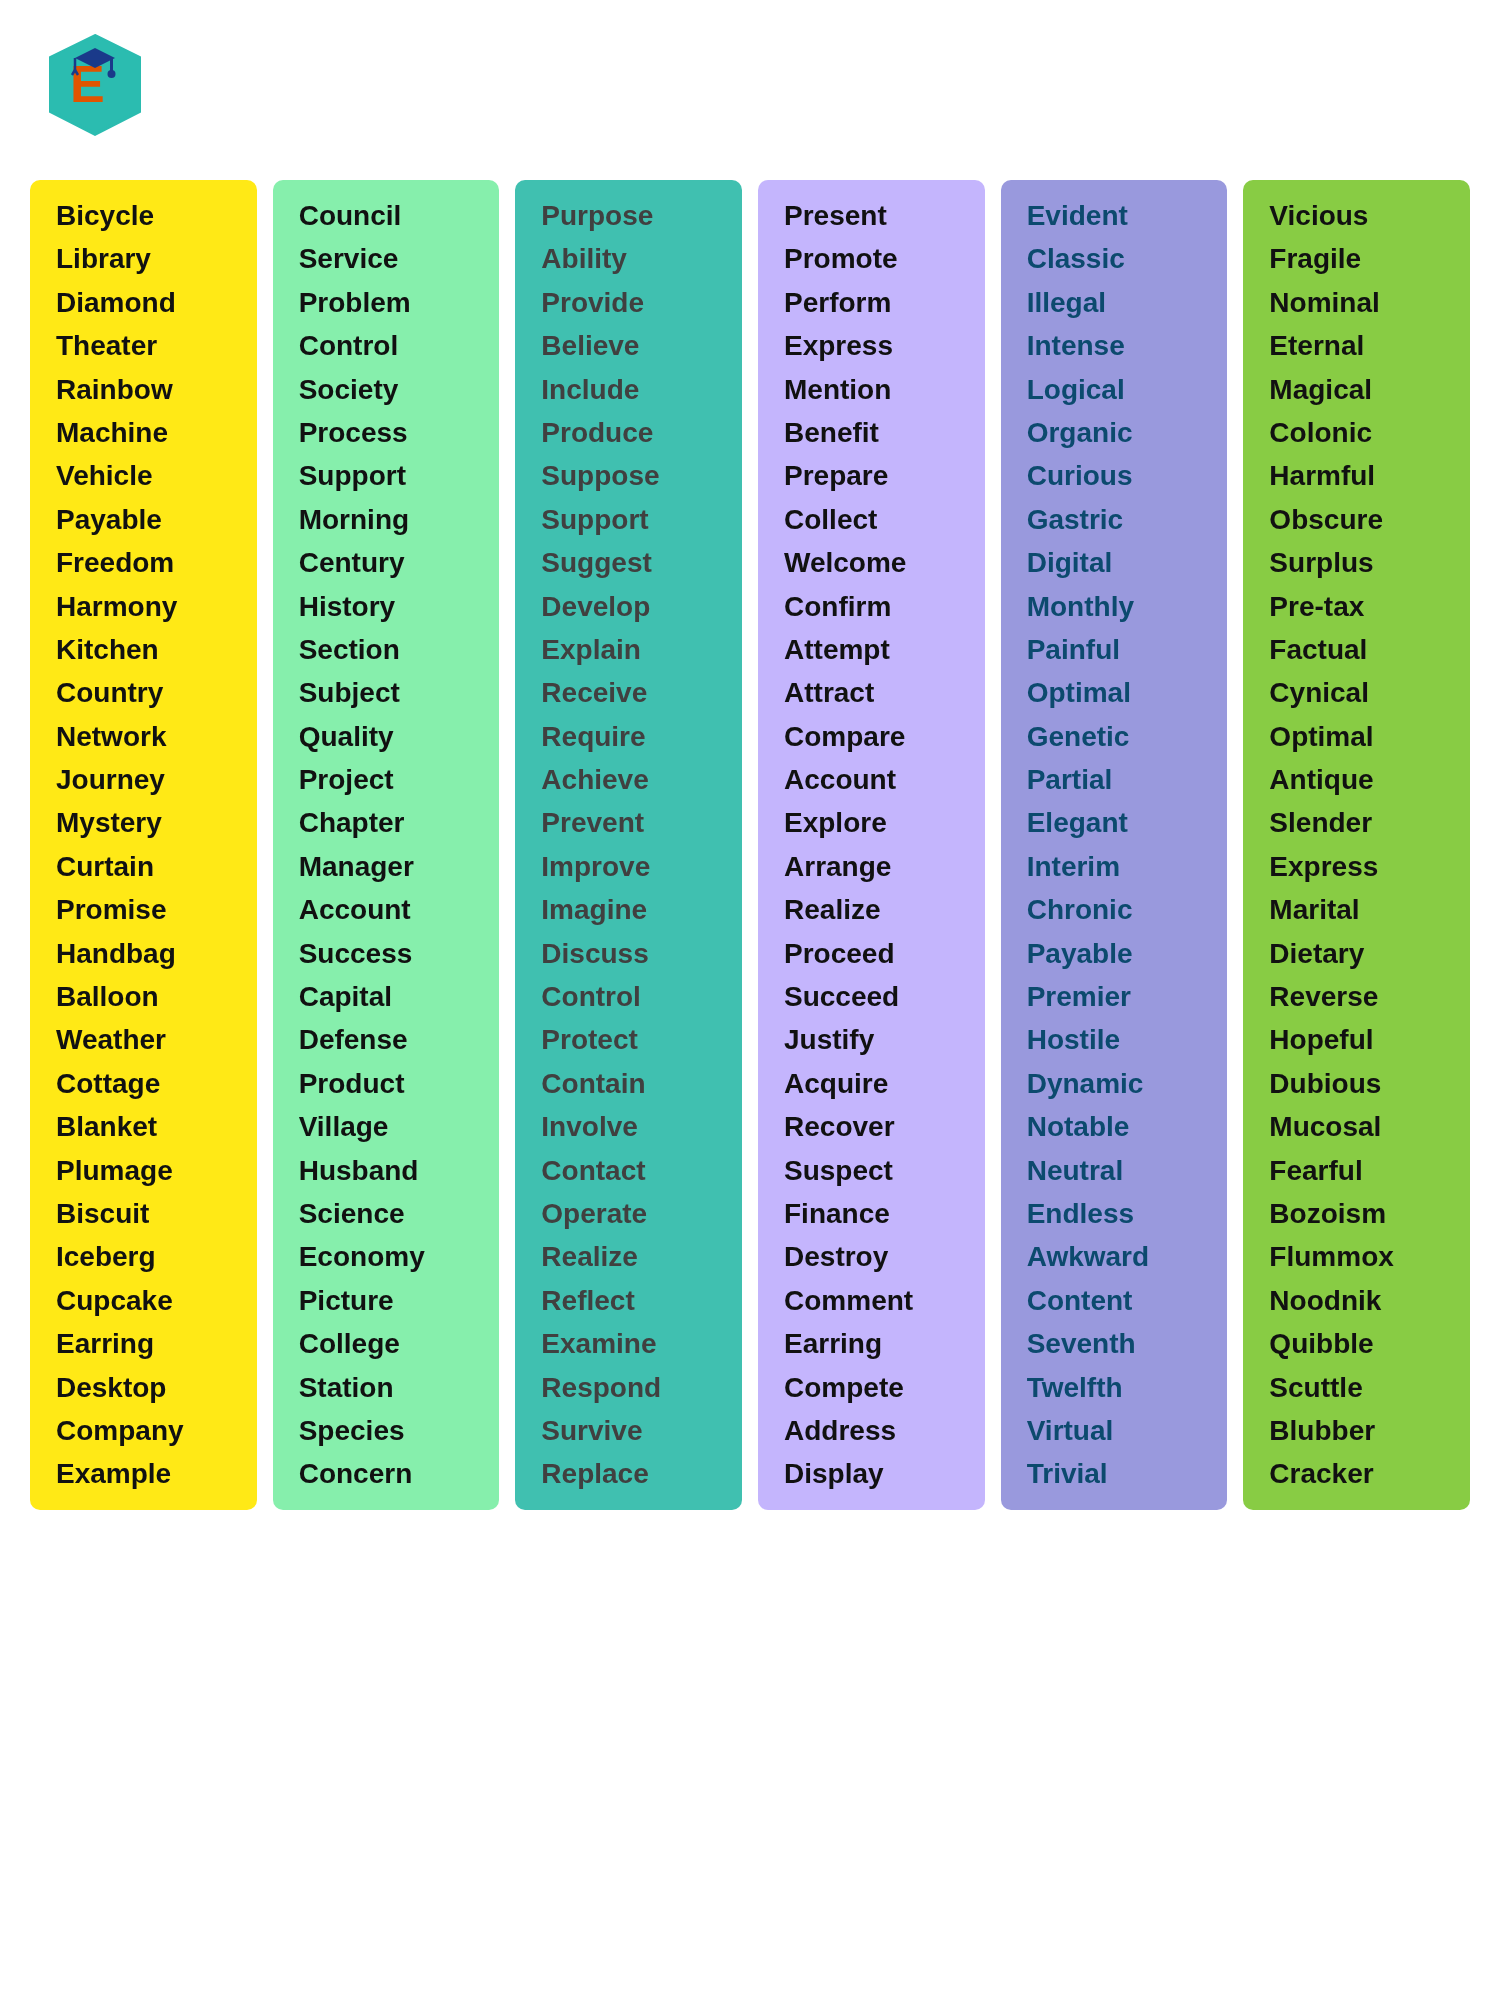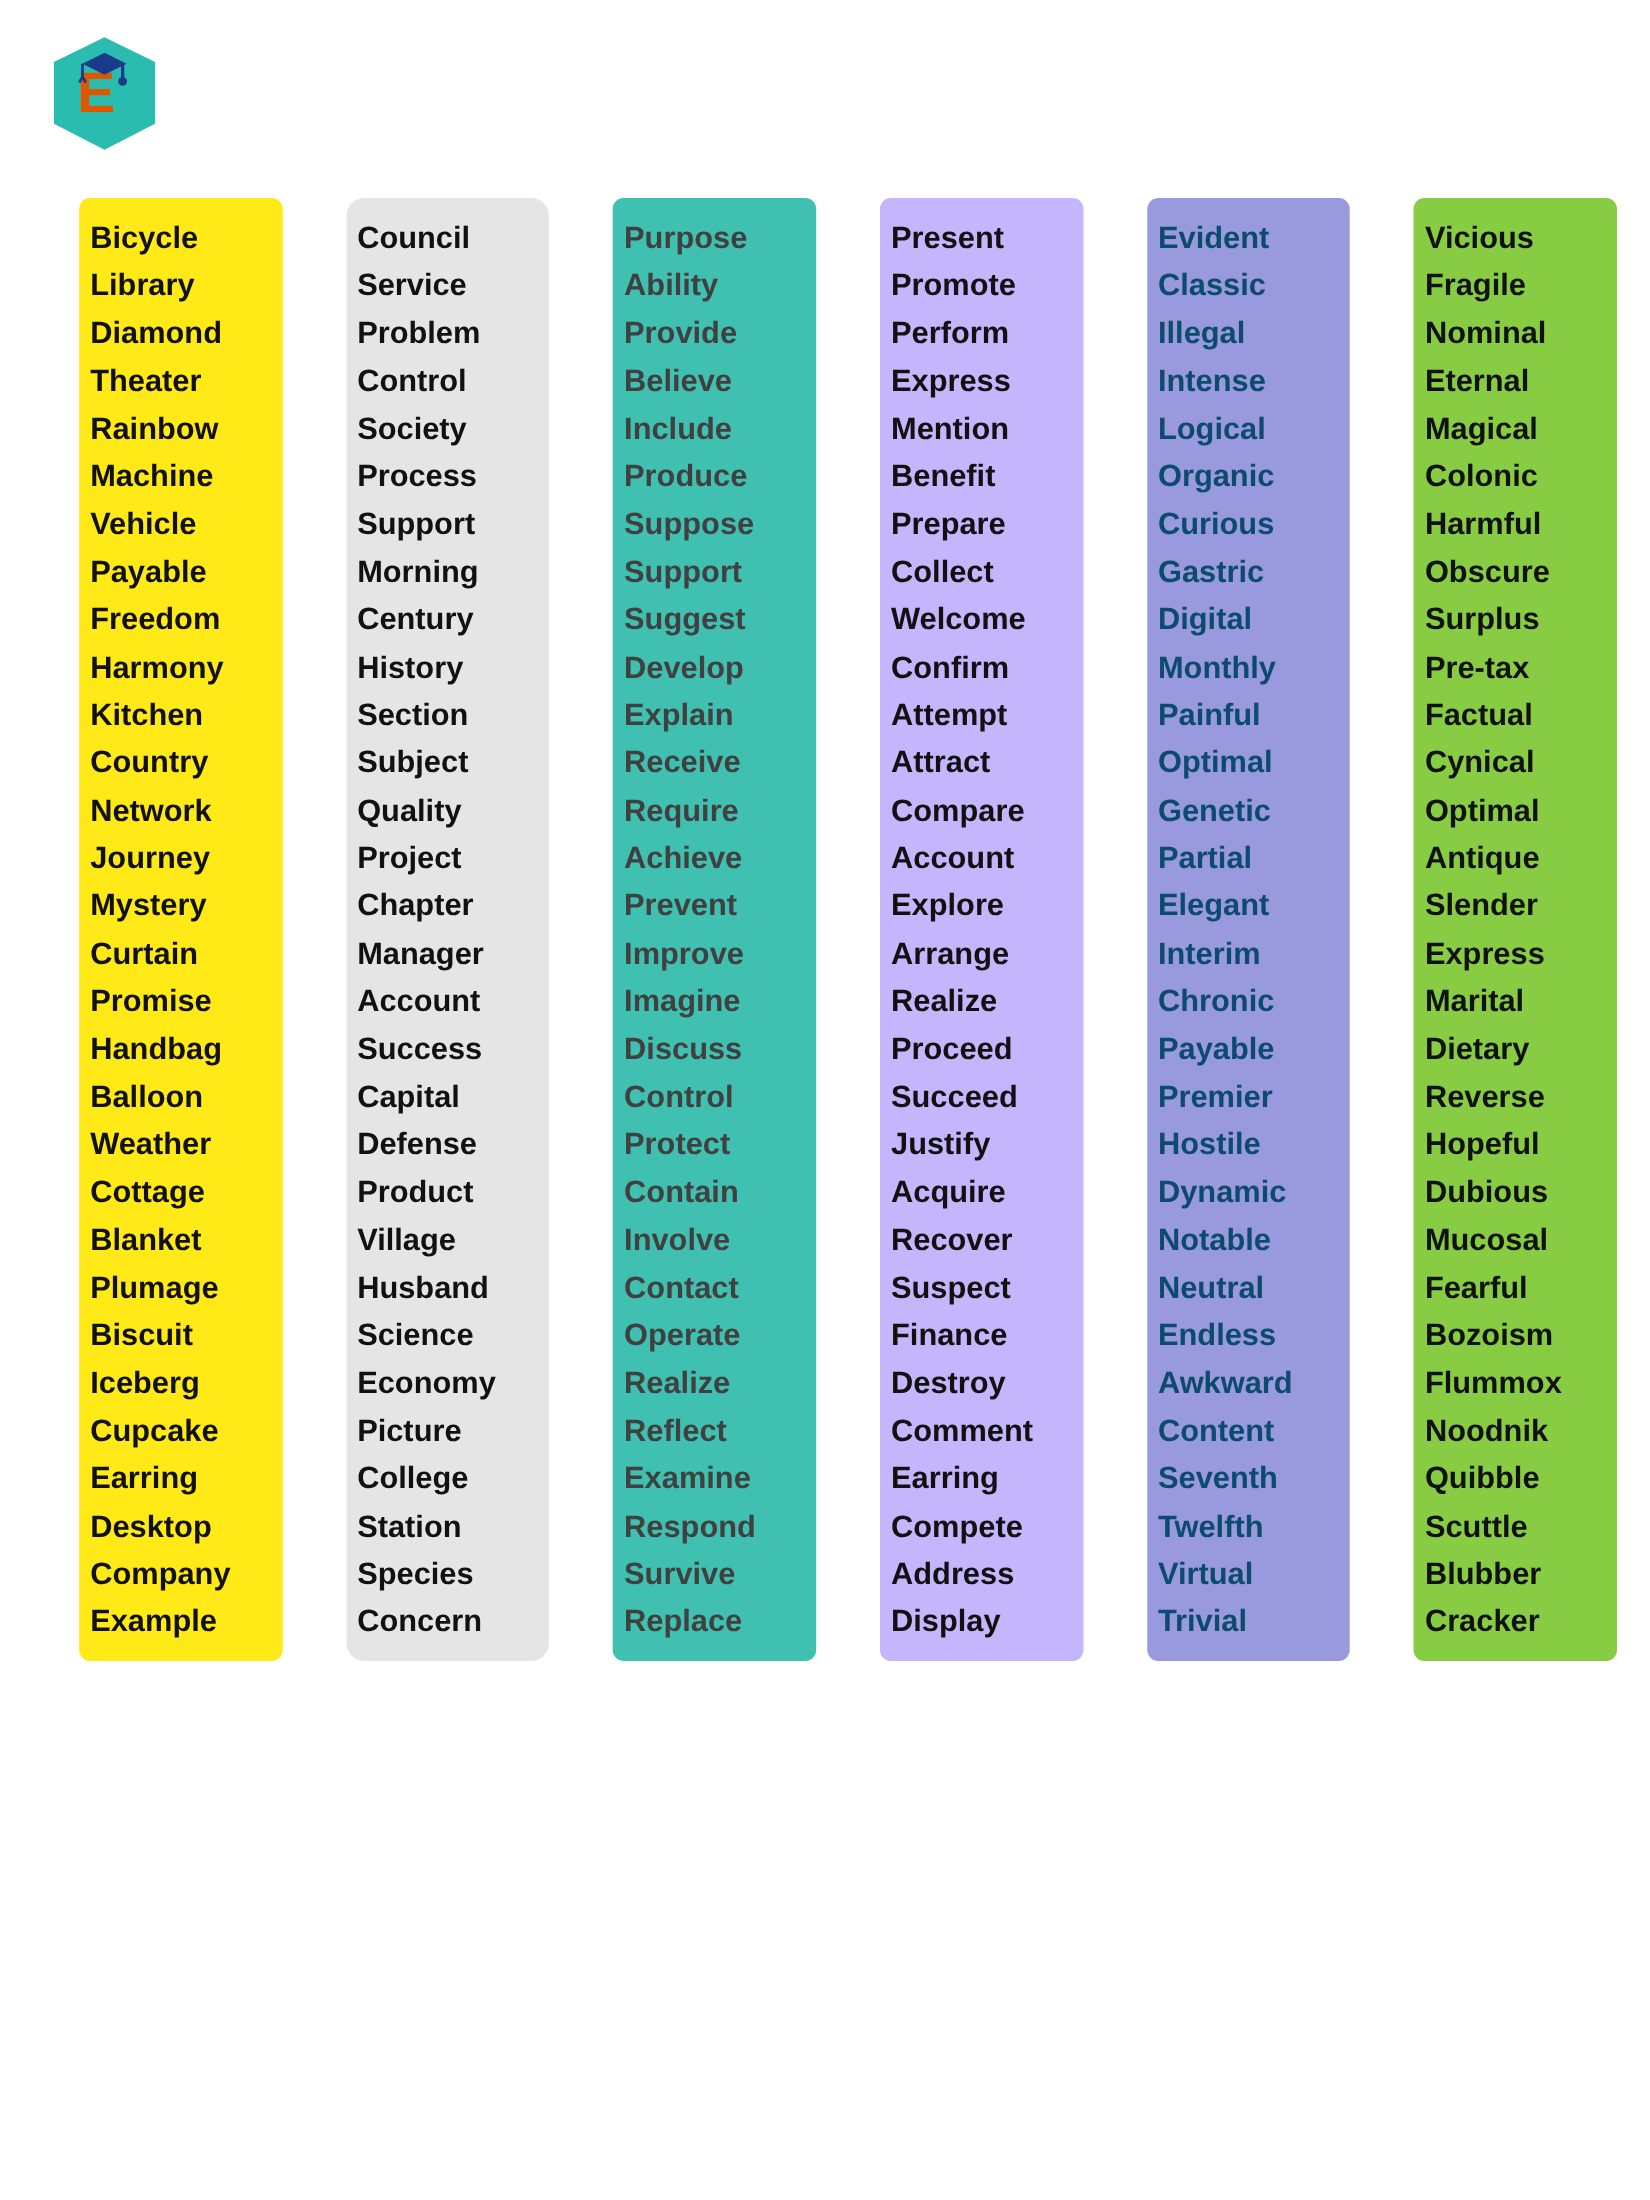--- a/index.html
+++ b/index.html
@@ -35,26 +35,25 @@
     .columns-container {
       display: flex;
       gap: 0;
       padding: 20px 30px 30px 30px;
       gap: 16px;
     }
 
     .column {
       flex: 1;
       border-radius: 10px;
-      padding: 14px 10px;
-      margin-left: 42px;
+      padding: 14px 26px;
     }
 
     .col-yellow { background: #FFE916; }
-    .col-orange { background: #e5e5e5; border-radius: 16px; }
+    .col-orange { background: #86efac; }
     .col-teal   { background: #40C0B0; }
     .col-purple { background: #c4b5fd; }
     .col-blue   { background: #9999DD; }
     .col-green  { background: #88CC44; }
 
     .word {
       font-size: 28px;
       font-weight: 700;
       color: #111;
       line-height: 1.55;

